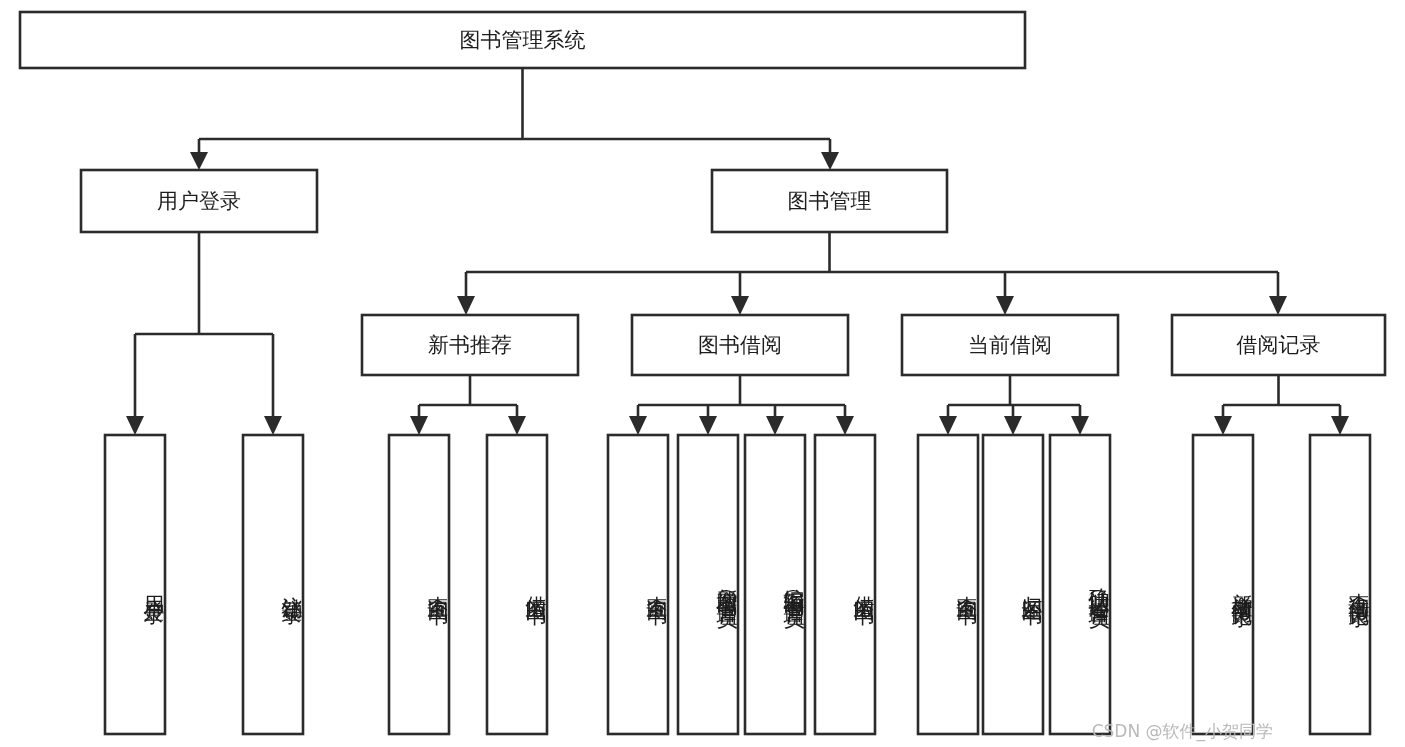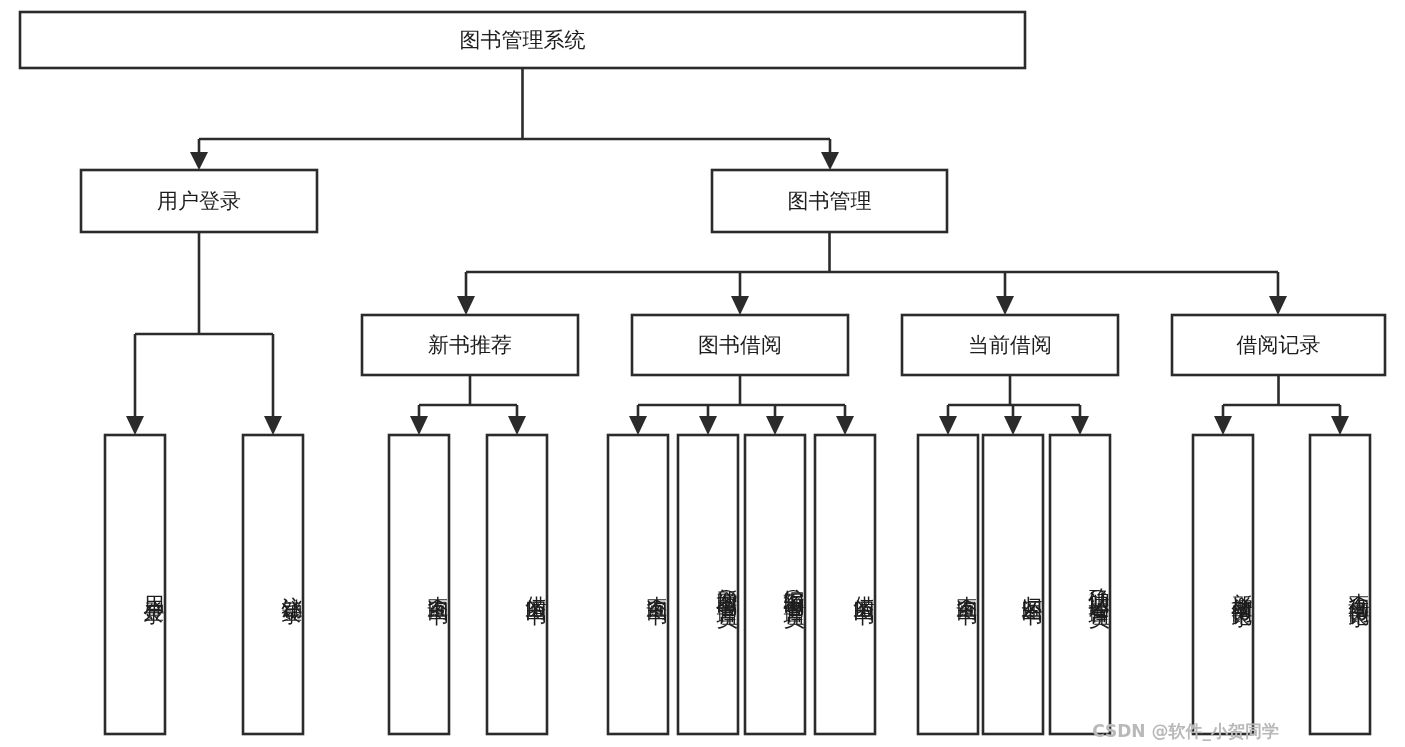--- a/index.html
+++ b/index.html
@@ -56,27 +56,26 @@
     font-size: 21px;
     color: #1d1d1d;
     line-height: 1.12;
     letter-spacing: 3px;
     white-space: nowrap;
     text-align: center;
     pointer-events: none;
   }
   #watermark {
     position: absolute;
-    right: 2px;
+    right: 8px;
     bottom: 4px;
     font-family: "DejaVu Sans", "Liberation Sans", sans-serif;
     font-size: 17px;
     color: #b9b9b9;
     white-space: nowrap;
-    font-weight: bold;
   }
 </style>
 </head>
 <body>
 
 <div id="diagram-root">
 
   <svg id="tree-svg" viewBox="0 0 1405 747">
 
     <g>

